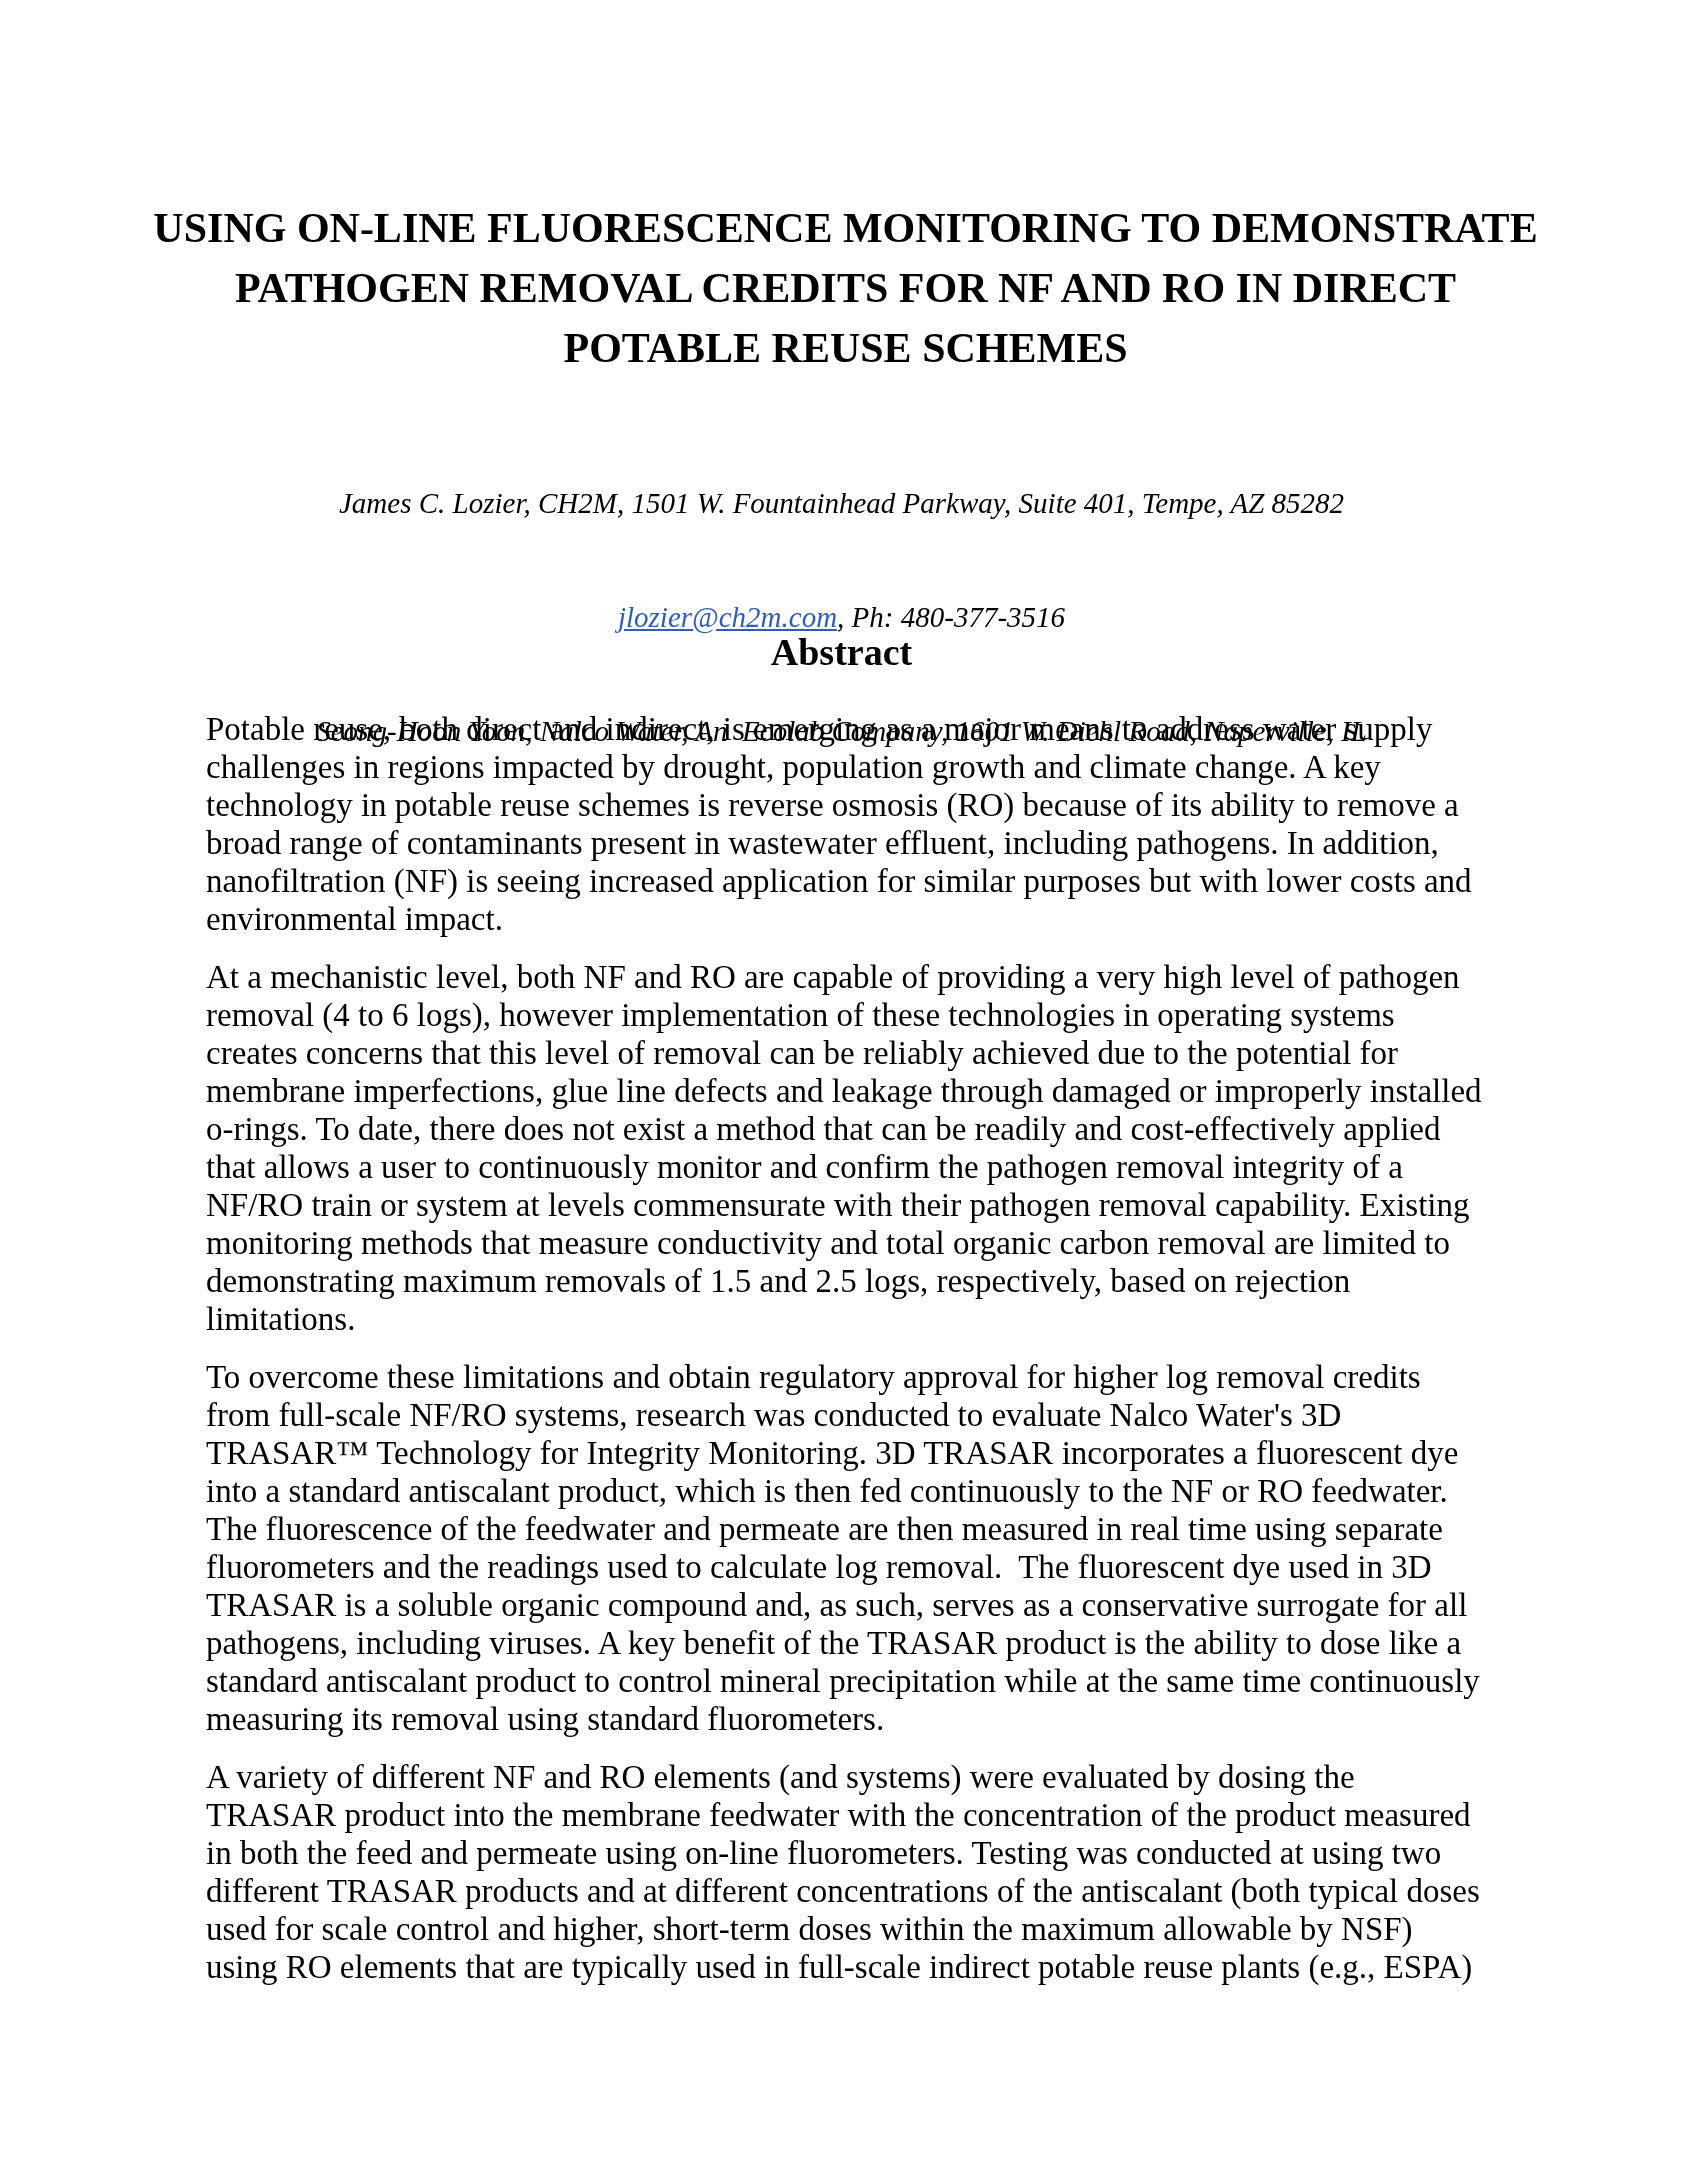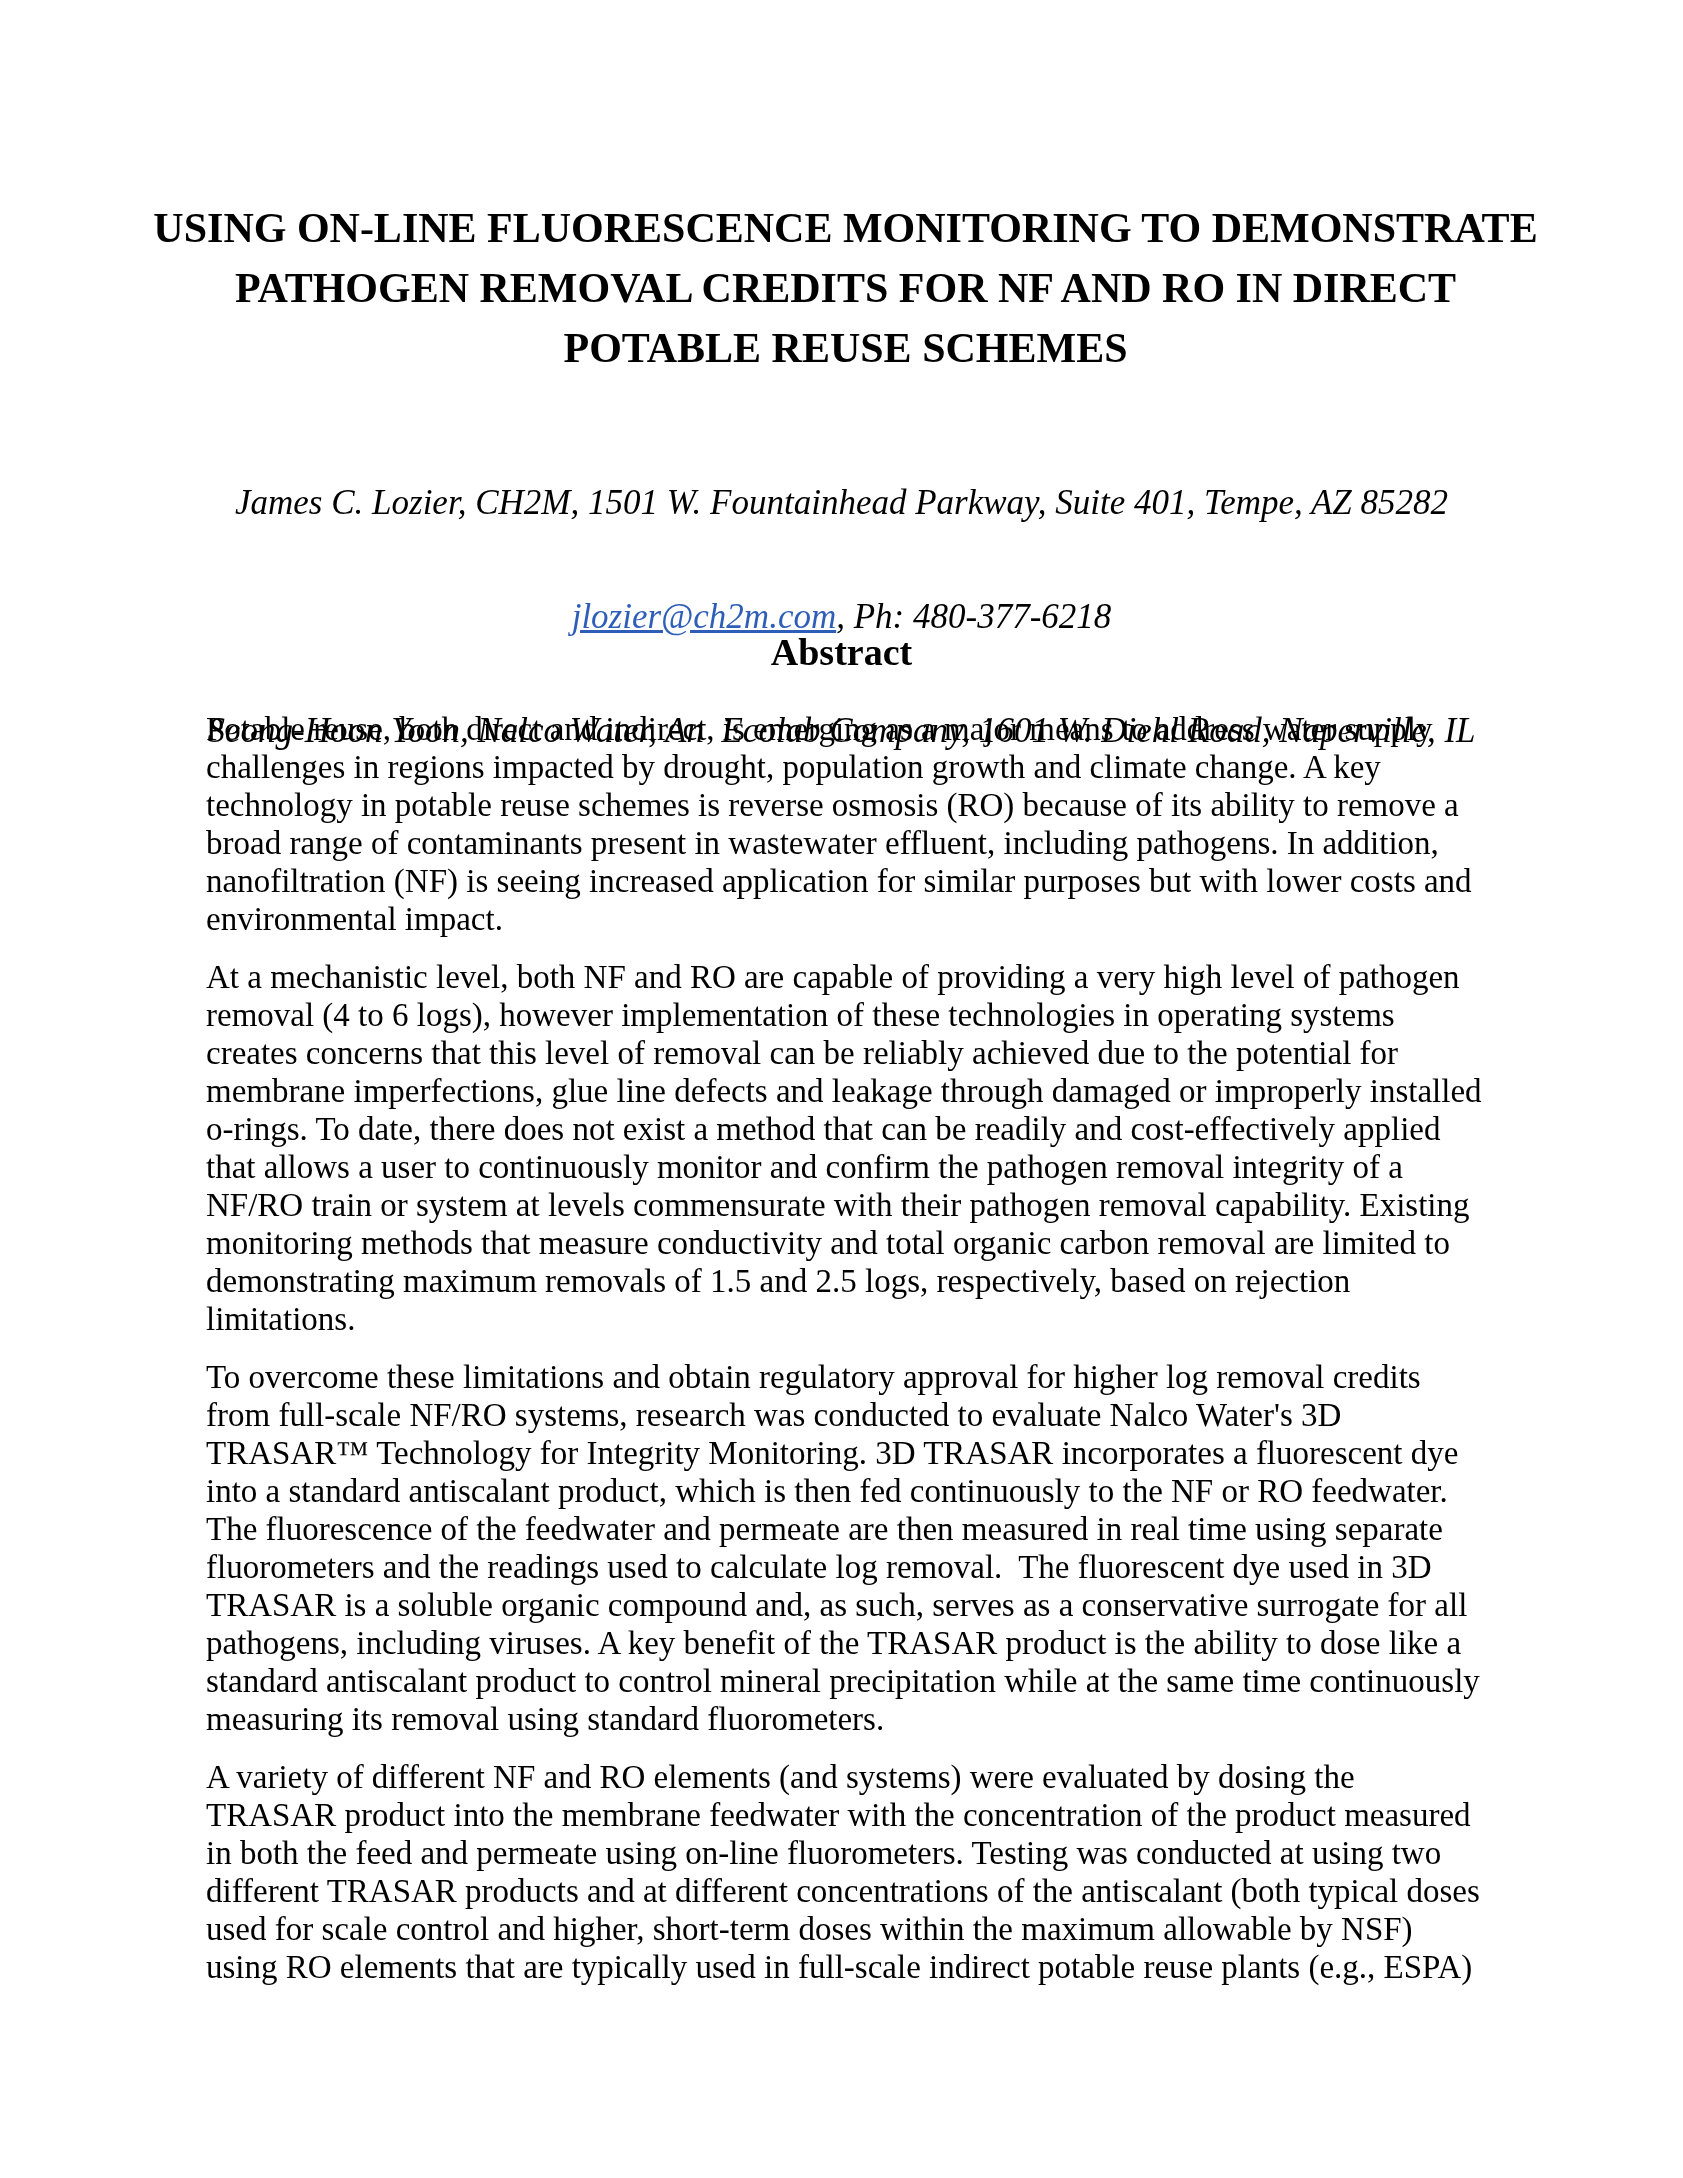--- a/index.html
+++ b/index.html
@@ -28,21 +28,21 @@
     line-height: 60px;
     white-space: pre-wrap;
   }
   .authors {
     position: absolute;
     top: 408px;
     left: 0;
     width: 100%;
     text-align: center;
     font-style: italic;
-    font-size: 35px;
+    font-size: 29px;
     line-height: 38px;
     white-space: pre-wrap;
   }
   .email-link {
     text-decoration: underline;
   }
   .abstract-heading {
     position: absolute;
     top: 631px;
     left: 0;
@@ -71,21 +71,21 @@
 <body>
 
 <div class="page">
 
   <h1 class="title">USING ON-LINE FLUORESCENCE MONITORING TO DEMONSTRATE
 PATHOGEN REMOVAL CREDITS FOR NF AND RO IN DIRECT
 POTABLE REUSE SCHEMES</h1>
 
   <div class="authors">
     <div>James C. Lozier, CH2M, 1501 W. Fountainhead Parkway, Suite 401, Tempe, AZ 85282</div>
-    <div><a href="#" class="email-link" style="color: rgb(46, 94, 184);">jlozier@ch2m.com</a><span>, Ph: 480-377-6218</span></div>
+    <div><a href="#" class="email-link" style="color: rgb(46, 94, 184);">jlozier@ch2m.com</a><span>, Ph: 480-377-3516</span></div>
     <div>Seong-Hoon Yoon, Nalco Water, An  Ecolab Company, 1601 W. Diehl Road, Naperville, IL</div>
   </div>
 
   <h2 class="abstract-heading">Abstract</h2>
 
   <div class="body-text">
     <p>Potable reuse, both direct and indirect, is emerging as a major means to address water supply
 challenges in regions impacted by drought, population growth and climate change. A key
 technology in potable reuse schemes is reverse osmosis (RO) because of its ability to remove a
 broad range of contaminants present in wastewater effluent, including pathogens. In addition,

